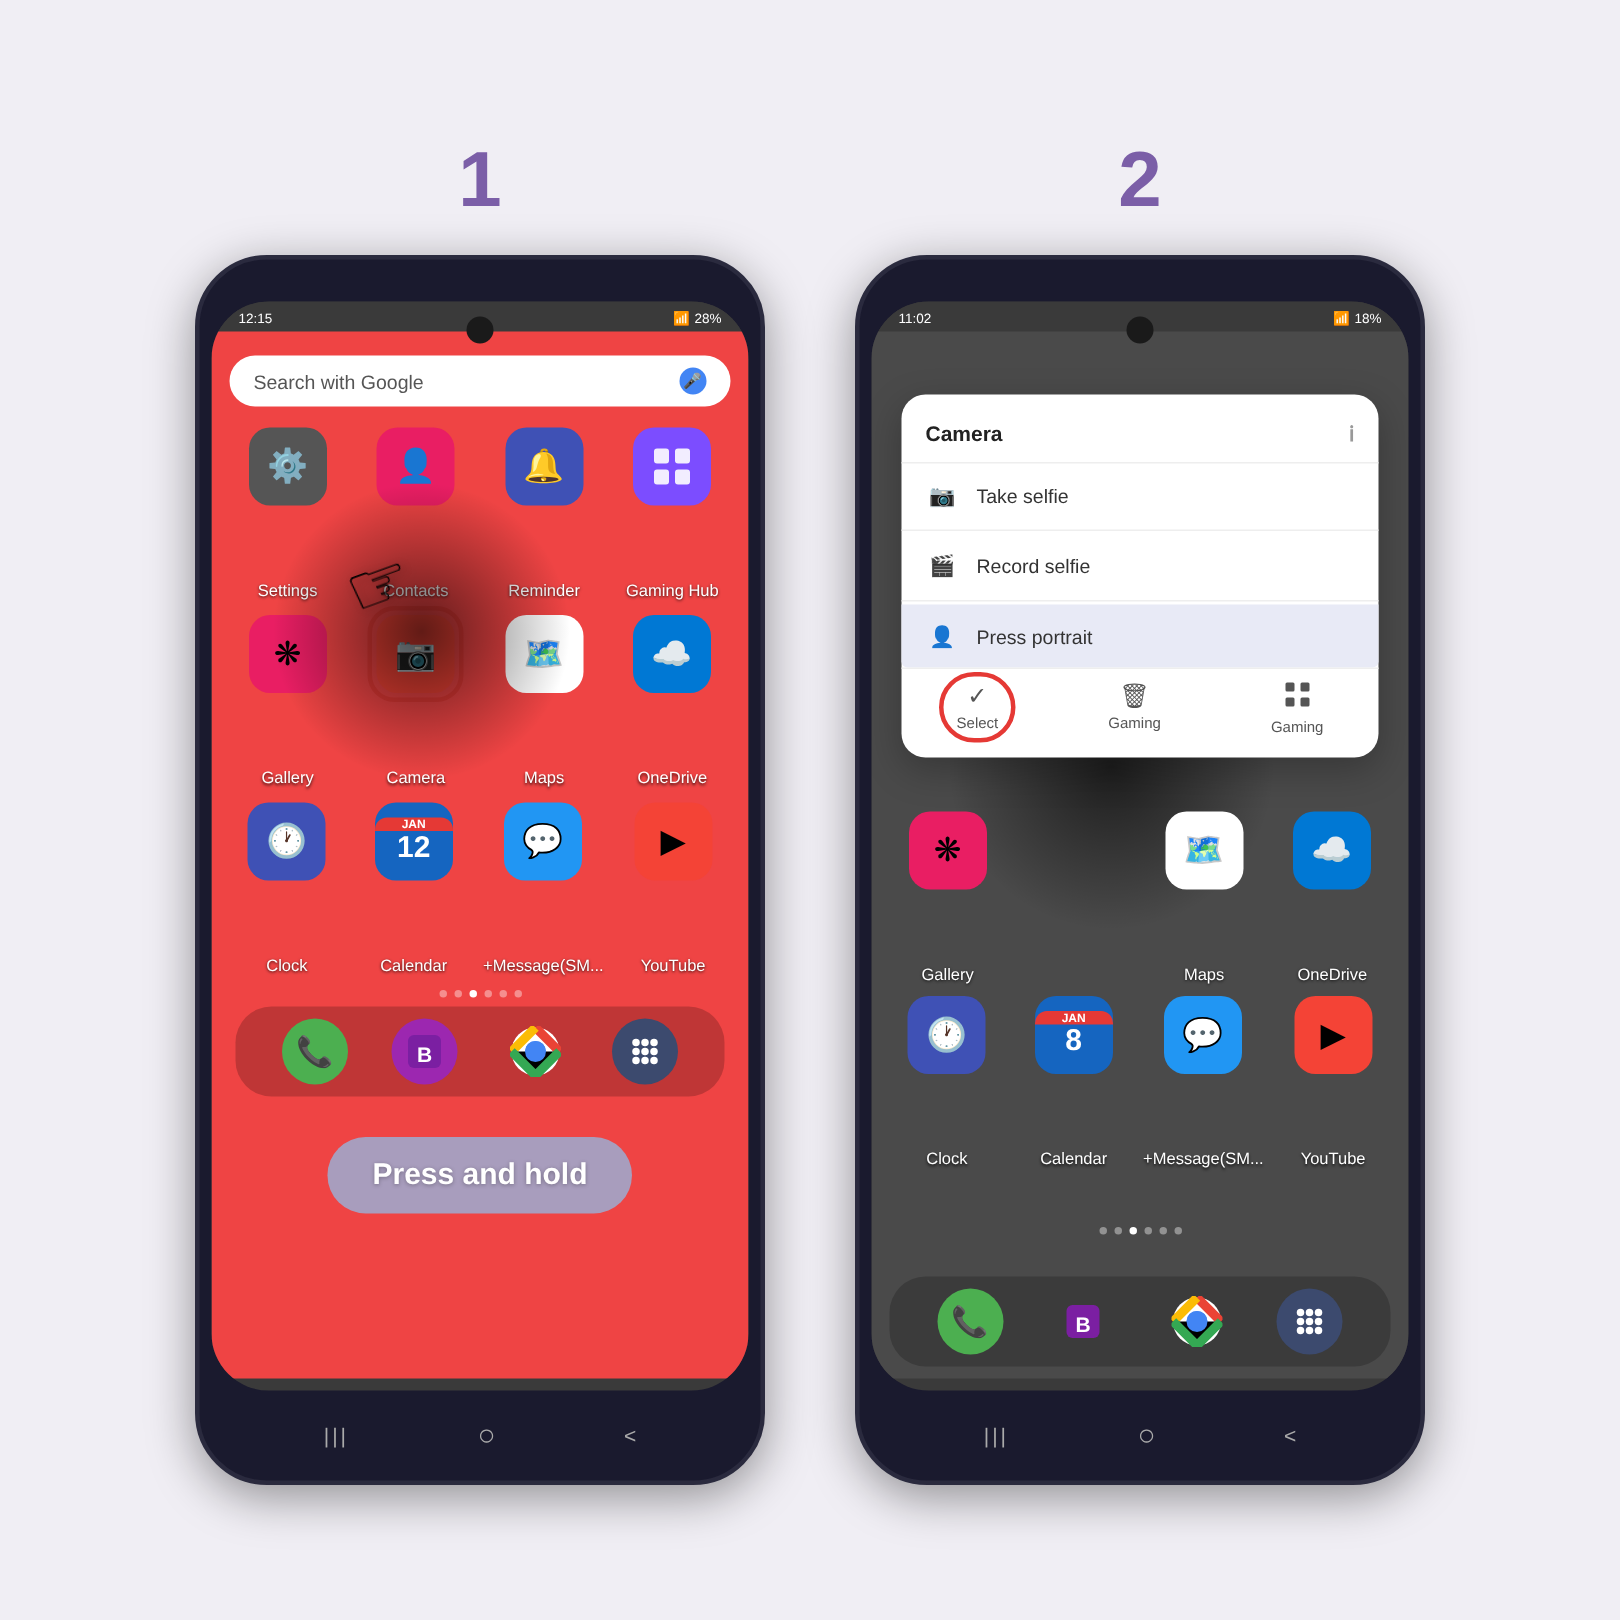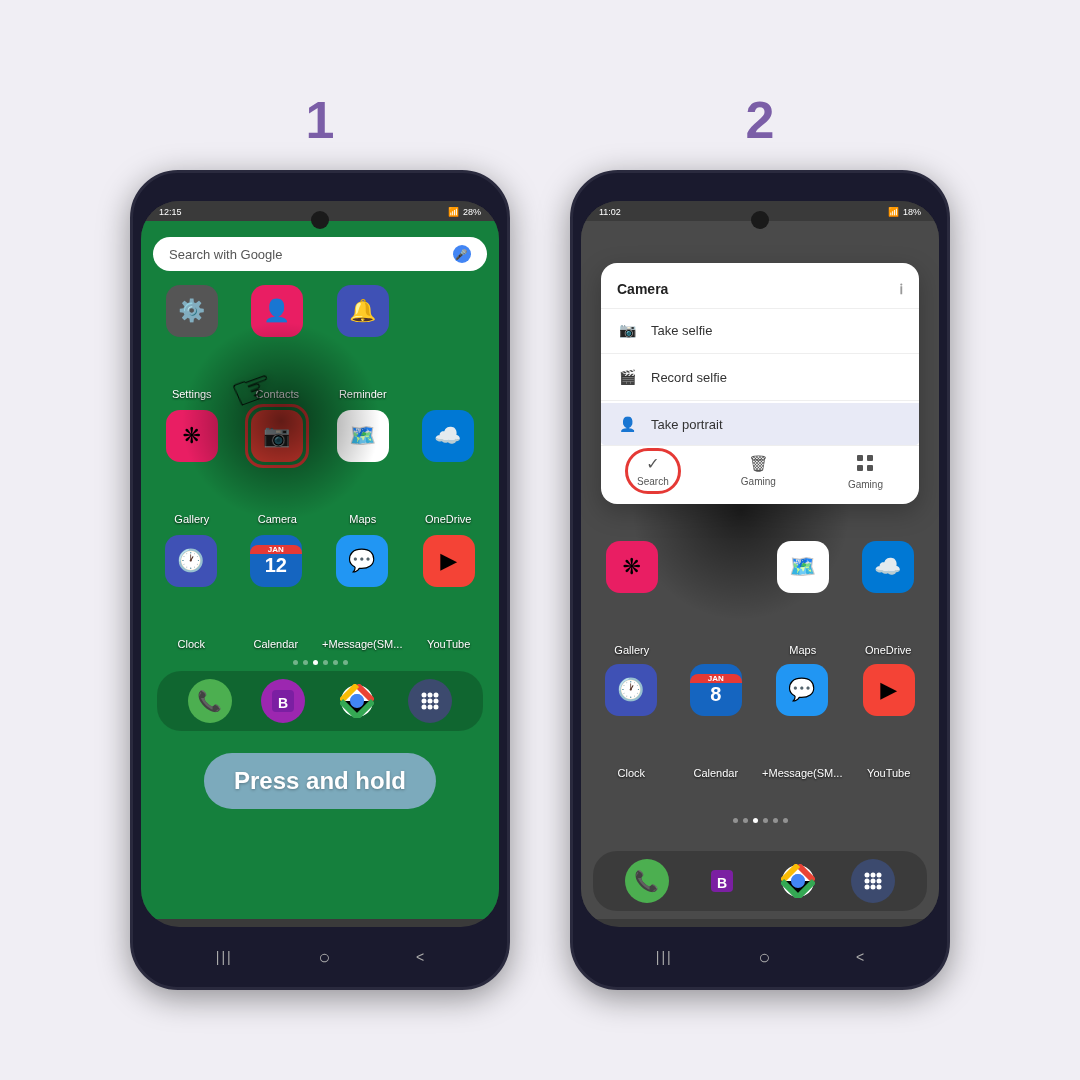--- a/index.html
+++ b/index.html
@@ -69,21 +69,21 @@
       background: #1a1a1a;
       border-radius: 50%;
       margin: 0 auto;
       position: absolute;
       top: 10px;
       left: 50%;
       transform: translateX(-50%);
       z-index: 10;
     }
     .home-content {
-      background: #15803d;
+      background: #ef4444;
       height: calc(100% - 28px);
       padding: 8px 12px;
       position: relative;
       overflow: hidden;
     }
     .search-bar {
       background: #fff;
       border-radius: 30px;
       padding: 8px 16px;
       display: flex;
@@ -199,21 +199,21 @@
       padding: 14px 30px;
       text-align: center;
       margin-top: 4px;
       position: absolute;
       bottom: 110px;
       left: 50%;
       transform: translateX(-50%);
       white-space: nowrap;
     }
     .press-hold-text {
-      font-size: 24px;
+      font-size: 20px;
       font-weight: 900;
       color: #fff;
       text-shadow: 0 1px 3px rgba(0,0,0,0.3);
     }
     
     .dark-overlay {
       position: absolute;
       border-radius: 50%;
       background: radial-gradient(ellipse at center, rgba(0,0,0,0.6) 0%, transparent 70%);
       pointer-events: none;
@@ -321,20 +321,31 @@
               <div class="app-icon app-settings">⚙️</div>
               <span class="app-label">Settings</span>
             </div>
             <div class="app-item">
               <div class="app-icon app-contacts">👤</div>
               <span class="app-label">Contacts</span>
             </div>
             <div class="app-item">
               <div class="app-icon app-reminder">🔔</div>
               <span class="app-label">Reminder</span>
+            </div>
+            <div class="app-item">
+              <div class="app-icon app-gaming">
+                <svg width="28" height="28" viewBox="0 0 28 28">
+                  <rect x="2" y="2" width="10" height="10" rx="2" fill="white" opacity="0.9"></rect>
+                  <rect x="16" y="2" width="10" height="10" rx="2" fill="white" opacity="0.9"></rect>
+                  <rect x="2" y="16" width="10" height="10" rx="2" fill="white" opacity="0.9"></rect>
+                  <rect x="16" y="16" width="10" height="10" rx="2" fill="white" opacity="0.9"></rect>
+                </svg>
+              </div>
+              <span class="app-label">Gaming Hub</span>
             </div>
           </div>
 
           <div class="apps-grid">
             <div class="app-item">
               <div class="app-icon app-gallery">❋</div>
               <span class="app-label">Gallery</span>
             </div>
             <div class="app-item" style="position:relative;">
               <div class="app-icon app-camera" style="position:relative;">
@@ -463,27 +474,27 @@
               <span>Take selfie</span>
             </div>
             <hr class="context-divider">
             <div class="context-item">
               <div class="context-item-icon">🎬</div>
               <span>Record selfie</span>
             </div>
             <hr class="context-divider">
             <div class="context-item" style="background:#e8eaf6; border-radius: 0 0 4px 4px;">
               <div class="context-item-icon">👤</div>
-              <span>Take portrait</span>
+              <span>Press portrait</span>
             </div>
             <div class="action-row">
               <div class="action-item" style="position:relative;">
                 <div style="position:absolute;top:-6px;left:-12px;right:-12px;bottom:-4px;border:3px solid #e53935;border-radius:28px;"></div>
                 <span class="action-icon">✓</span>
-                <span>Search</span>
+                <span>Select</span>
               </div>
               <div class="action-item">
                 <span class="action-icon">🗑</span>
                 <span>Gaming</span>
               </div>
               <div class="action-item">
                 <span class="action-icon">
                   <svg width="18" height="18" viewBox="0 0 18 18">
                     <rect x="1" y="1" width="6" height="6" rx="1" fill="#555"></rect>
                     <rect x="11" y="1" width="6" height="6" rx="1" fill="#555"></rect>

